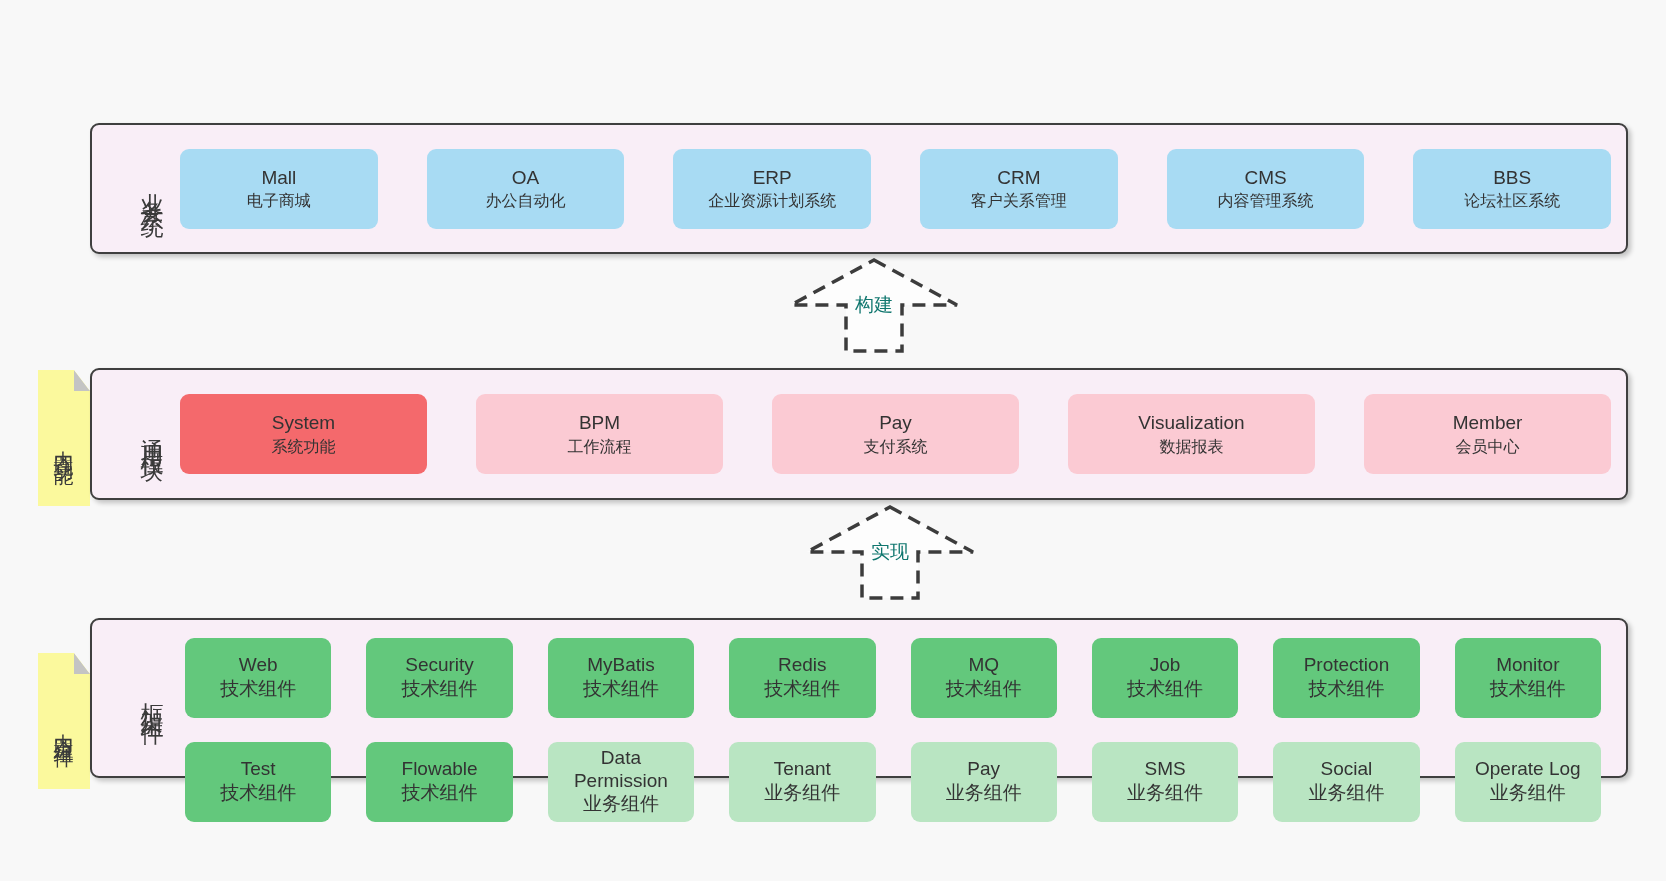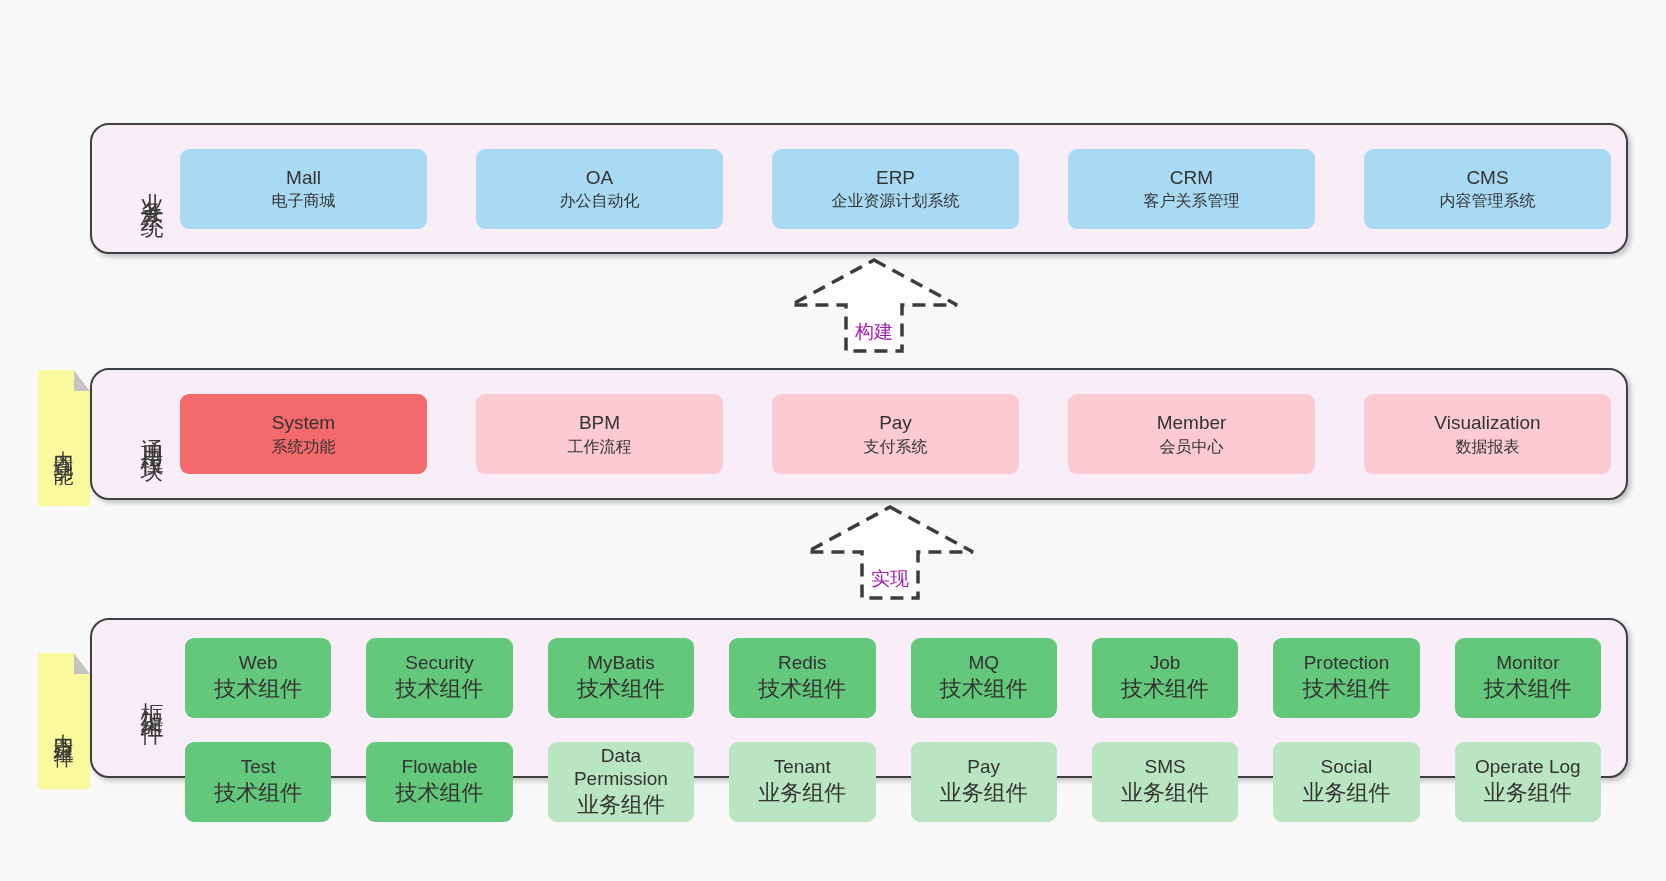--- a/index.html
+++ b/index.html
@@ -6,21 +6,21 @@
   body{
     width:1666px;height:881px;position:relative;overflow:hidden;
     background:#f8f8f8;
     font-family:"Liberation Sans","DejaVu Sans",sans-serif;
     color:#3a3a3a;
   }
   
   .band{
     position:absolute;left:90px;width:1538px;
     background:#f9eef7;
-    border:2px solid #3f3f3f;border-radius:19px;
+    border:2px solid #3f3f3f;border-radius:9px;
     box-shadow:3px 3px 5px rgba(0,0,0,.22);
     display:flex;box-sizing:border-box;padding-left:32px;
   }
   .band-top{top:123px;height:131px;}
   .band-mid{top:368px;height:132px;justify-content:space-between;}
   .band-bot{top:618px;height:160px;}
   .band-label-col{
     width:56px;display:flex;align-items:center;justify-content:center;
     flex:0 0 auto;
   }
@@ -47,21 +47,21 @@
   .c-gdark{background:#63c87c;}
   .c-glite{background:#b9e5c2;}
   
   .grid{
     flex:1;display:grid;grid-template-columns:repeat(8,1fr);
     column-gap:35px;row-gap:24px;
     padding:18px 25px 16px 5px;box-sizing:border-box;
   }
   .grid .box{height:80px;flex:none;}
   .grid .box .t{font-size:19px;line-height:1.2;padding:0 4px;}
-  .grid .box .s{font-size:22px;line-height:1.3;}
+  .grid .box .s{font-size:19px;line-height:1.3;}
   
   .sticky{
     position:absolute;left:38px;width:52px;height:136px;
     background:#fbf99d;
     box-shadow:2px 3px 4px rgba(0,0,0,.28);
     clip-path:polygon(0 0,calc(100% - 16px) 0,100% 21px,100% 100%,0 100%);
     display:flex;align-items:center;justify-content:center;
   }
   .sticky-mid{top:370px;}
   .sticky-bot{top:653px;}
@@ -72,23 +72,23 @@
   }
   .sticky .v-text{font-size:20px;letter-spacing:5px;margin-top:14px;}
   
   .arrow{
     position:absolute;width:172px;height:97px;
   }
   .arrow-build{left:788px;top:257px;}
   .arrow-impl{left:804px;top:504px;text-decoration:underline;}
   .arrow svg{position:absolute;inset:0;width:100%;height:100%;}
   .arrow .lbl{
-    position:absolute;left:50%;top:75px;transform:translate(-50%,-50%);
+    position:absolute;left:50%;top:48px;transform:translate(-50%,-50%);
     background:#fdfdfd;padding:0 4px;
-    font-size:19px;color:#a21caf;white-space:nowrap;
+    font-size:19px;color:#0f766e;white-space:nowrap;
   }
 </style>
 </head>
 <body>
 
 <section class="band band-top">
   <div class="band-label-col">
     <span class="v-text">业务系统</span>
   </div>
   <div class="box-row">
@@ -104,20 +104,24 @@
       <span class="t">ERP</span>
       <span class="s">企业资源计划系统</span>
     </div>
     <div class="box c-blue">
       <span class="t">CRM</span>
       <span class="s">客户关系管理</span>
     </div>
     <div class="box c-blue">
       <span class="t">CMS</span>
       <span class="s">内容管理系统</span>
+    </div>
+    <div class="box c-blue">
+      <span class="t">BBS</span>
+      <span class="s">论坛社区系统</span>
     </div>
   </div>
 </section>
 
 <div class="arrow arrow-build">
   <svg viewBox="0 0 172 97">
     <polygon points="86,3 169,48 114,48 114,94 58,94 58,48 3,48" fill="#fdfdfd" stroke="#3c3c3c" stroke-width="3.5" stroke-dasharray="13 8" stroke-linejoin="miter"></polygon>
   </svg>
   <span class="lbl">构建</span>
 </div>
@@ -137,26 +141,26 @@
     </div>
     <div class="box c-pink">
       <span class="t">BPM</span>
       <span class="s">工作流程</span>
     </div>
     <div class="box c-pink">
       <span class="t">Pay</span>
       <span class="s">支付系统</span>
     </div>
     <div class="box c-pink">
+      <span class="t">Visualization</span>
+      <span class="s">数据报表</span>
+    </div>
+    <div class="box c-pink">
       <span class="t">Member</span>
       <span class="s">会员中心</span>
-    </div>
-    <div class="box c-pink">
-      <span class="t">Visualization</span>
-      <span class="s">数据报表</span>
     </div>
   </div>
 </section>
 
 <div class="arrow arrow-impl">
   <svg viewBox="0 0 172 97">
     <polygon points="86,3 169,48 114,48 114,94 58,94 58,48 3,48" fill="#fdfdfd" stroke="#3c3c3c" stroke-width="3.5" stroke-dasharray="13 8" stroke-linejoin="miter"></polygon>
   </svg>
   <span class="lbl">实现</span>
 </div>

